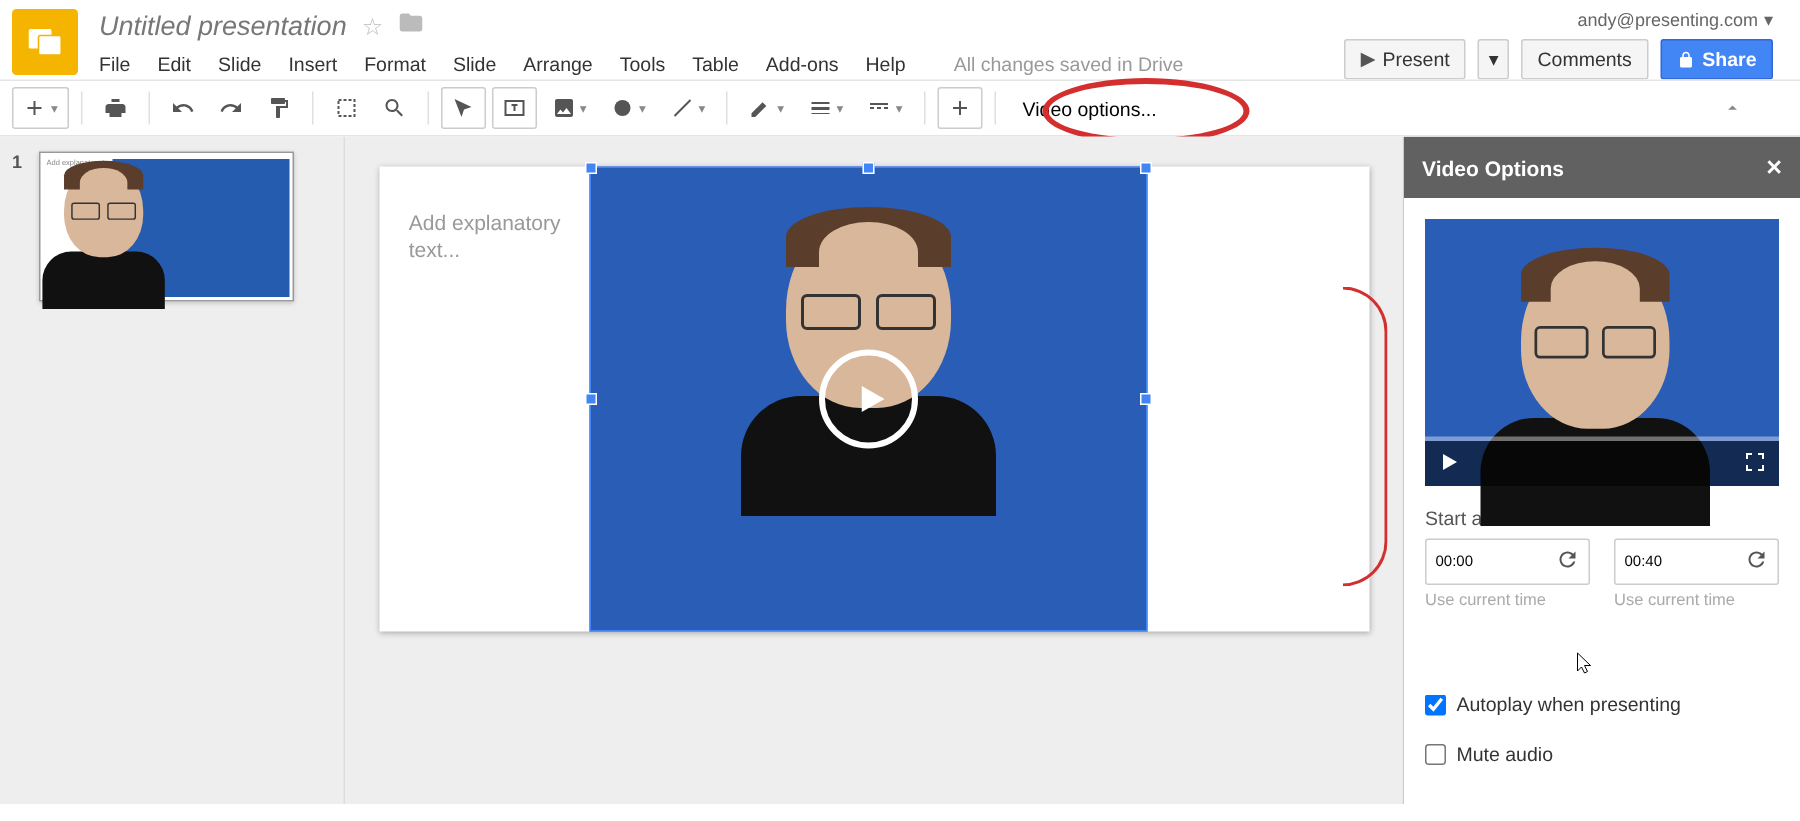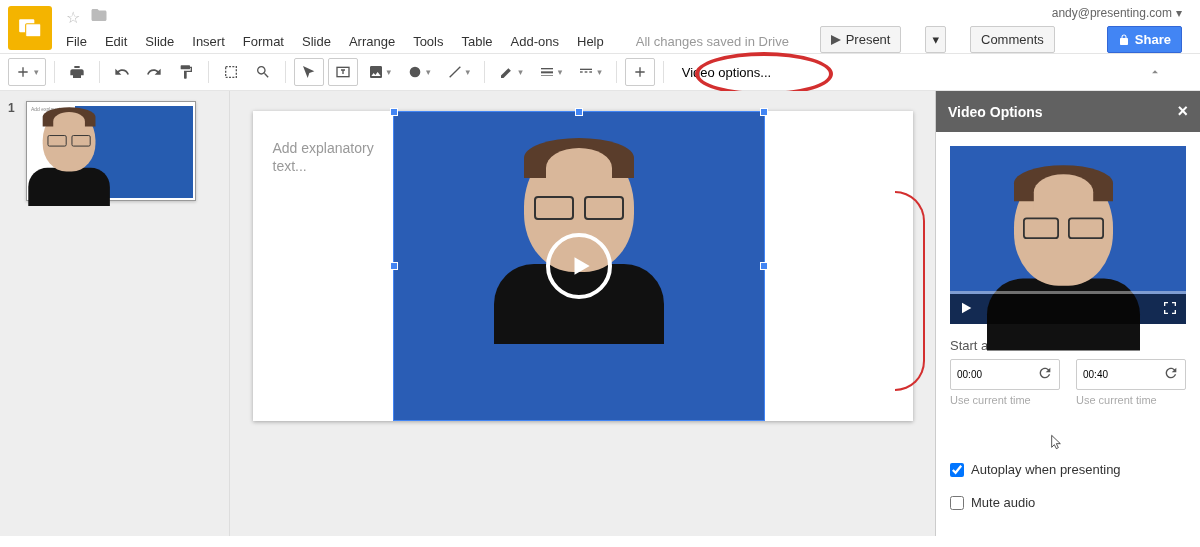--- a/index.html
+++ b/index.html
@@ -8,23 +8,23 @@
   .logo { width: 44px; height: 44px; background: #f4b400; border-radius: 3px; display: flex; align-items: center; justify-content: center; margin-right: 14px; }
   .logo svg { width: 26px; height: 26px; }
   .title-row { display: flex; align-items: center; gap: 10px; }
   .doc-title { font-size: 18px; color: #777; font-style: italic; }
   .star-icon, .folder-icon { color: #bbb; font-size: 16px; }
   .menubar { display: flex; gap: 18px; margin-top: 6px; font-size: 13px; color: #333; }
   .menubar .mi { cursor: pointer; }
   .save-status { color: #999; margin-left: 14px; }
   .header-right { margin-left: auto; display: flex; flex-direction: column; align-items: flex-end; gap: 6px; padding-right: 10px; }
   .user-email { font-size: 12px; color: #666; display: flex; align-items: center; gap: 4px; }
-  .hr-buttons { display: flex; gap: 24px; align-items: center; }
+  .hr-buttons { display: flex; gap: 8px; align-items: center; }
   .btn { border: 1px solid #ccc; background: #f5f5f5; padding: 5px 10px; font-size: 13px; border-radius: 2px; cursor: pointer; display: flex; align-items: center; gap: 5px; }
-  .btn.share { background: #4285f4; color: #fff; border-color: #3367d6; font-weight: bold; margin-left: 28px; }
+  .btn.share { background: #4285f4; color: #fff; border-color: #3367d6; font-weight: bold; }
   .btn.present svg { width: 10px; height: 10px; }
   .btn.dd { padding: 5px 6px; }
   .toolbar { border-top: 1px solid #e5e5e5; border-bottom: 1px solid #e5e5e5; padding: 4px 8px; display: flex; align-items: center; gap: 4px; background: #fff; position: relative; }
   .tb-btn { padding: 5px 6px; border-radius: 2px; cursor: pointer; display: flex; align-items: center; color: #555; }
   .tb-btn svg { width: 16px; height: 16px; }
   .tb-btn.boxed { border: 1px solid #ccc; }
   .tb-sep { width: 1px; height: 22px; background: #e0e0e0; margin: 0 4px; }
   .tb-dd::after { content: "▾"; font-size: 9px; margin-left: 3px; color: #888; }
   .video-opts-link { font-size: 13px; color: #000000; padding: 2px 10px; cursor: pointer; }
   .red-circle { position: absolute; border: 4px solid #d32f2f; border-radius: 50%; width: 138px; height: 44px; left: 695px; top: -2px; pointer-events: none; }
@@ -78,20 +78,21 @@
 
 <div class="header">
   <div class="logo">
     <svg viewBox="0 0 24 24">
         <rect x="2" y="4" width="14" height="12" fill="#fff" rx="1"></rect>
         <rect x="8" y="8" width="14" height="12" fill="#fff" rx="1" stroke="#f4b400" stroke-width="1"></rect>
       </svg>
   </div>
   <div style="flex:1">
     <div class="title-row">
+      <span class="doc-title">Untitled presentation</span>
       <span class="star-icon">☆</span>
       <span class="folder-icon">
         <svg width="18" height="18" viewBox="0 0 24 24" fill="#bbb">
             <path d="M10 4H4c-1.1 0-2 .9-2 2v12c0 1.1.9 2 2 2h16c1.1 0 2-.9 2-2V8c0-1.1-.9-2-2-2h-8l-2-2z"></path>
           </svg>
       </span>
     </div>
     <div class="menubar">
       <span class="mi">File</span>
       <span class="mi">Edit</span>

